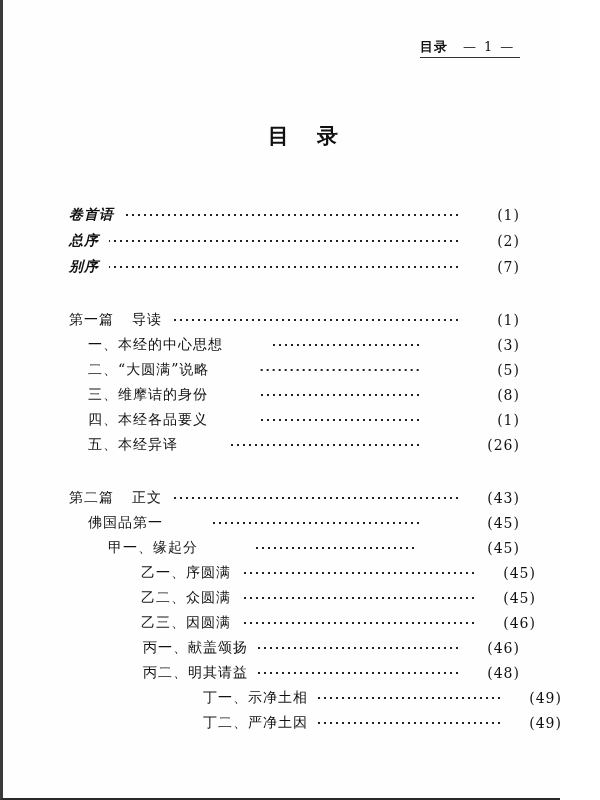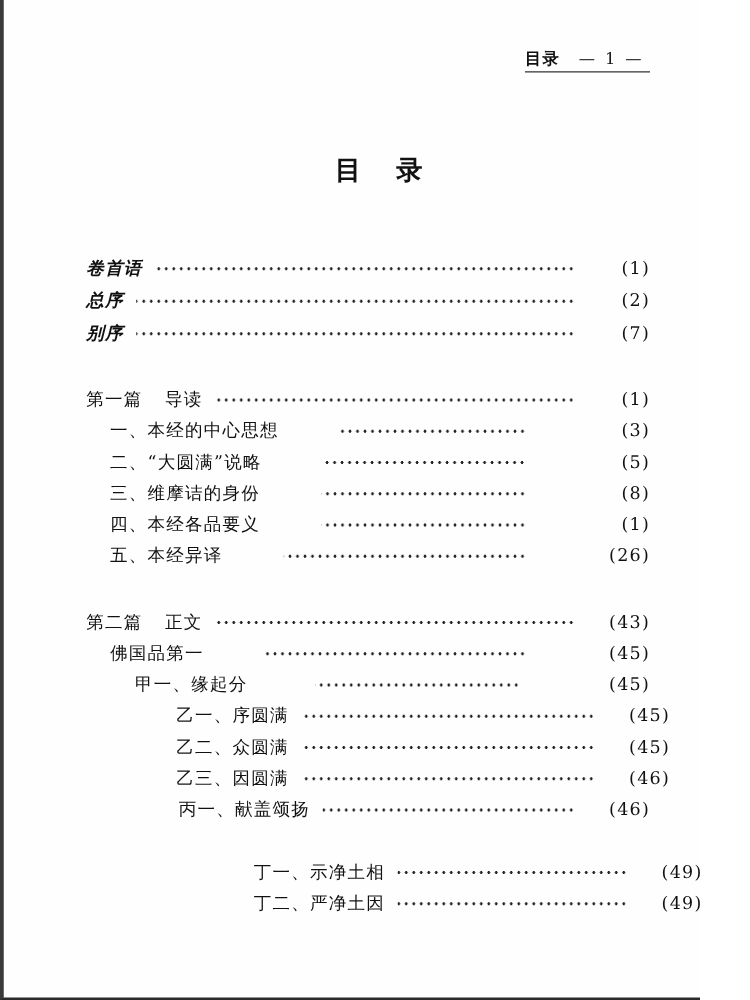--- a/index.html
+++ b/index.html
@@ -148,20 +148,25 @@
   <div class="toc-line l3" style="top:611px">
     <span class="label">乙三、因圆满</span>
     <span class="dots"></span>
     <span class="pg">(46)</span>
   </div>
   <div class="toc-line l4" style="top:636px">
     <span class="label">丙一、献盖颂扬</span>
     <span class="dots"></span>
     <span class="pg">(46)</span>
   </div>
+  <div class="toc-line l4" style="top:661px">
+    <span class="label">丙二、明其请益</span>
+    <span class="dots"></span>
+    <span class="pg">(48)</span>
+  </div>
   <div class="toc-line l5" style="top:686px">
     <span class="label">丁一、示净土相</span>
     <span class="dots"></span>
     <span class="pg">(49)</span>
   </div>
   <div class="toc-line l5" style="top:711px">
     <span class="label">丁二、严净土因</span>
     <span class="dots"></span>
     <span class="pg">(49)</span>
   </div>

